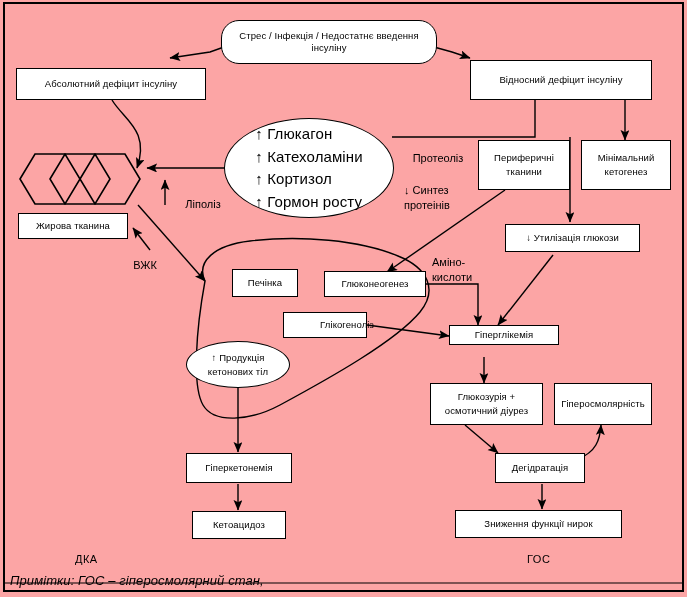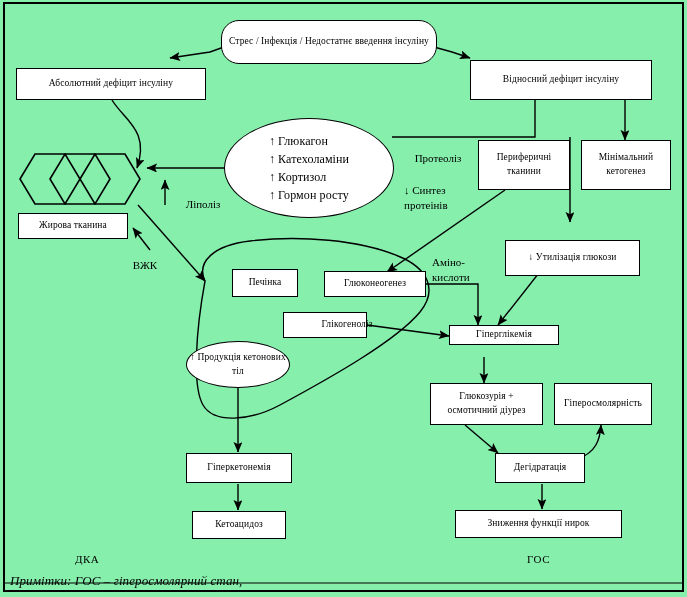--- a/index.html
+++ b/index.html
@@ -4,22 +4,22 @@
 <style>
   html, body {
     margin: 0;
     padding: 0;
     background: #ffffff;
   }
   #page {
     position: relative;
     width: 687px;
     height: 597px;
-    background: #86efac;
-    font-family: Liberation Serif, serif;
+    background: #fca5a5;
+    font-family: Liberation Sans, sans-serif;
     overflow: hidden;
   }
   #frame {
     position: absolute;
     left: 3px;
     top: 2px;
     width: 681px;
     height: 590px;
     border: 2px solid #000;
     box-sizing: border-box;
@@ -59,21 +59,21 @@
     font-size: 11px;
     line-height: 1.35;
     color: #000;
     text-align: center;
     white-space: pre-line;
   }
   .label.left { text-align: left; }
   .hormone-list {
     display: block;
     text-align: left;
-    font-size: 12px;
+    font-size: 15px;
     line-height: 1.5;
     white-space: pre-line;
   }
   .bottom-tag {
     position: absolute;
     font-size: 11px;
     color: #000;
     letter-spacing: 0.5px;
   }
   .footnote {
@@ -175,21 +175,21 @@
   </div>
 
   <div class="node two-line" style="left:478px; top:140px; width:92px; height:50px;">
     <span>Периферичні тканини</span>
   </div>
 
   <div class="node two-line" style="left:581px; top:140px; width:90px; height:50px;">
     <span>Мінімальний кетогенез</span>
   </div>
 
-  <div class="node" style="left:505px; top:224px; width:135px; height:36px;margin-top:16px;">
+  <div class="node" style="left:505px; top:224px; width:135px; height:28px;">
     <span>↓ Утилізація глюкози</span>
   </div>
 
   <div class="node" style="left:232px; top:269px; width:66px; height:28px;">
     <span>Печінка</span>
   </div>
 
   <div class="node" style="left:324px; top:271px; width:102px; height:26px;">
     <span>Глюконеогенез</span>
   </div>

